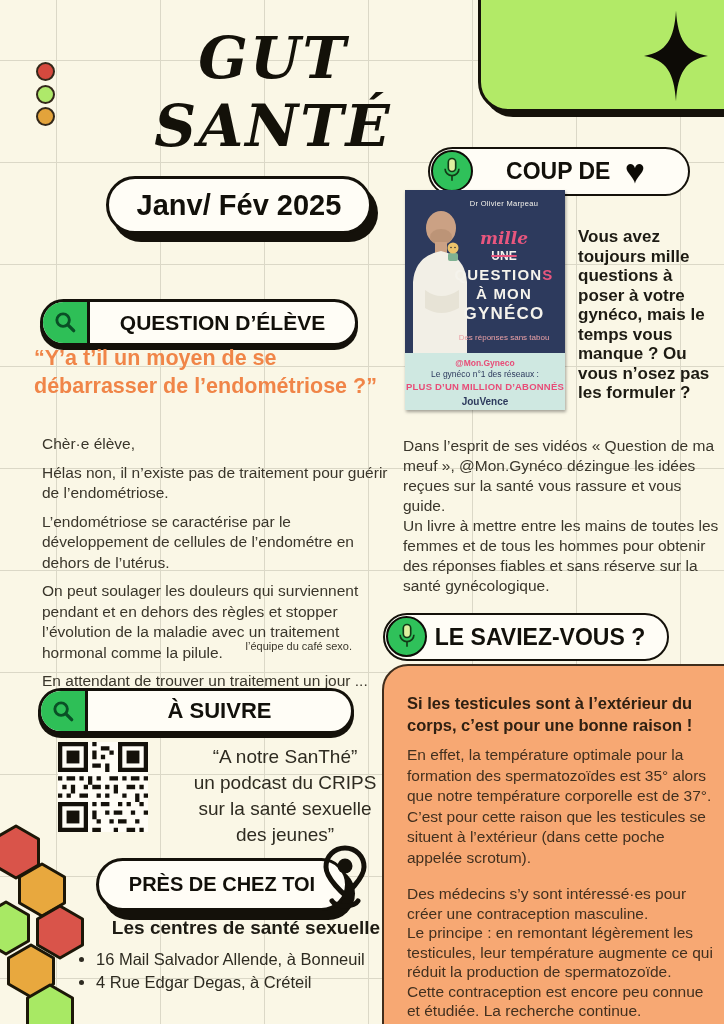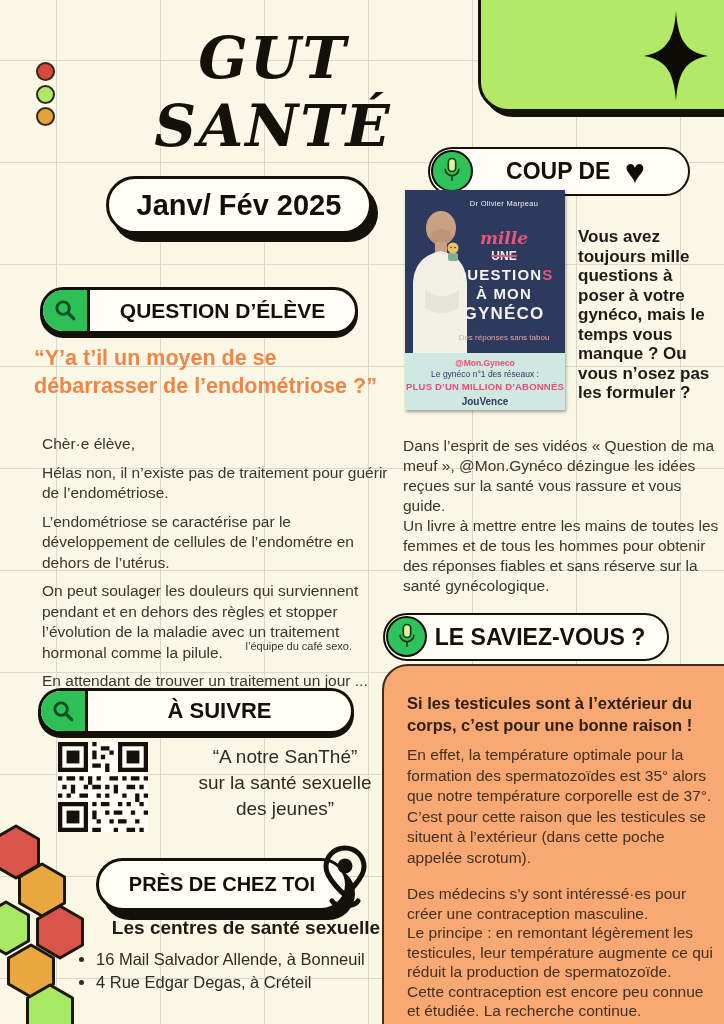--- a/index.html
+++ b/index.html
@@ -205,21 +205,21 @@
     </div>
   </div>
 
   <div class="lead">Vous avez toujours mille questions à poser à votre gynéco, mais le temps vous manque ? Ou vous n’osez pas les formuler ?</div>
 
   <div class="coup-body">
     <p>Dans l’esprit de ses vidéos « Question de ma meuf », @Mon.Gynéco dézingue les idées reçues sur la santé vous rassure et vous guide.</p>
     <p>Un livre à mettre entre les mains de toutes les femmes et de tous les hommes pour obtenir des réponses fiables et sans réserve sur la santé gynécologique.</p>
   </div>
 
-  <div class="search-pill" style="left:40px;top:287px;width:318px;height:47px;">
+  <div class="search-pill" style="left:40px;top:299px;width:318px;height:47px;">
     <div class="search-cap">
       <svg width="25" height="25" viewBox="0 0 26 26">
         <circle cx="10.5" cy="10.5" r="6.5" fill="none" stroke="#0a4f26" stroke-width="3"></circle>
         <line x1="15.5" y1="15.5" x2="21.5" y2="21.5" stroke="#0a4f26" stroke-width="3.5" stroke-linecap="round"></line>
       </svg>
     </div>
     <div class="search-label">QUESTION D’ÉLÈVE</div>
   </div>
 
   <div class="question">“Y’a t’il un moyen de se débarrasser de l’endométriose ?”</div>
@@ -279,20 +279,21 @@
     <g fill="#14110a">
       <rect x="2" y="2" width="3" height="3"></rect>
       <rect x="16" y="2" width="3" height="3"></rect>
       <rect x="2" y="16" width="3" height="3"></rect>
       <path d="M8 0h1v1H8zM10 1h2v1h-2zM8 2h1v2H8zM10 3h1v1h-1zM12 2h1v1h-1zM8 5h2v1H8zM11 5h1v2h-1zM0 8h1v1H0zM2 8h2v1H2zM5 8h1v1H5zM7 8h1v2H7zM9 8h1v1H9zM12 8h2v1h-2zM15 8h1v1h-1zM17 8h2v1h-2zM20 8h1v1h-1zM1 10h1v1H1zM3 10h1v2H3zM6 10h1v1H6zM8 10h2v1H8zM11 10h1v1h-1zM13 10h1v2h-1zM16 10h2v1h-2zM19 10h1v1h-1zM0 12h1v1H0zM2 12h1v1H2zM5 12h2v1H5zM9 12h1v1H9zM11 12h1v1h-1zM15 12h1v1h-1zM18 12h1v2h-1zM20 12h1v1h-1zM8 14h1v1H8zM10 14h2v1h-2zM14 14h1v1h-1zM16 14h1v1h-1zM19 14h1v1h-1zM8 16h1v2H8zM11 16h1v1h-1zM13 16h2v1h-2zM17 16h1v1h-1zM20 16h1v1h-1zM9 18h1v1H9zM12 18h1v1h-1zM14 18h2v1h-2zM18 18h1v1h-1zM8 20h2v1H8zM13 20h1v1h-1zM16 20h2v1h-2zM19 20h1v1h-1z"></path>
     </g>
   </svg>
 
   <div class="quote">
     <div>“A notre SanThé”</div>
+    <div>un podcast du CRIPS</div>
     <div>sur la santé sexuelle</div>
     <div>des jeunes”</div>
   </div>
 
   <svg class="hexes" width="110" height="206" viewBox="0 0 110 206">
     <g stroke="#1c1708" stroke-width="3" stroke-linejoin="round">
       <polygon points="16,8 38.5,21 38.5,47 16,60 -6.5,47 -6.5,21" fill="#d9544a"></polygon>
       <polygon points="42,46 64.5,59 64.5,85 42,98 19.5,85 19.5,59" fill="#e8a83e"></polygon>
       <polygon points="6,84 28.5,97 28.5,123 6,136 -16.5,123 -16.5,97" fill="#a8e964"></polygon>
       <polygon points="60,88 82.5,101 82.5,127 60,140 37.5,127 37.5,101" fill="#d9544a"></polygon>

